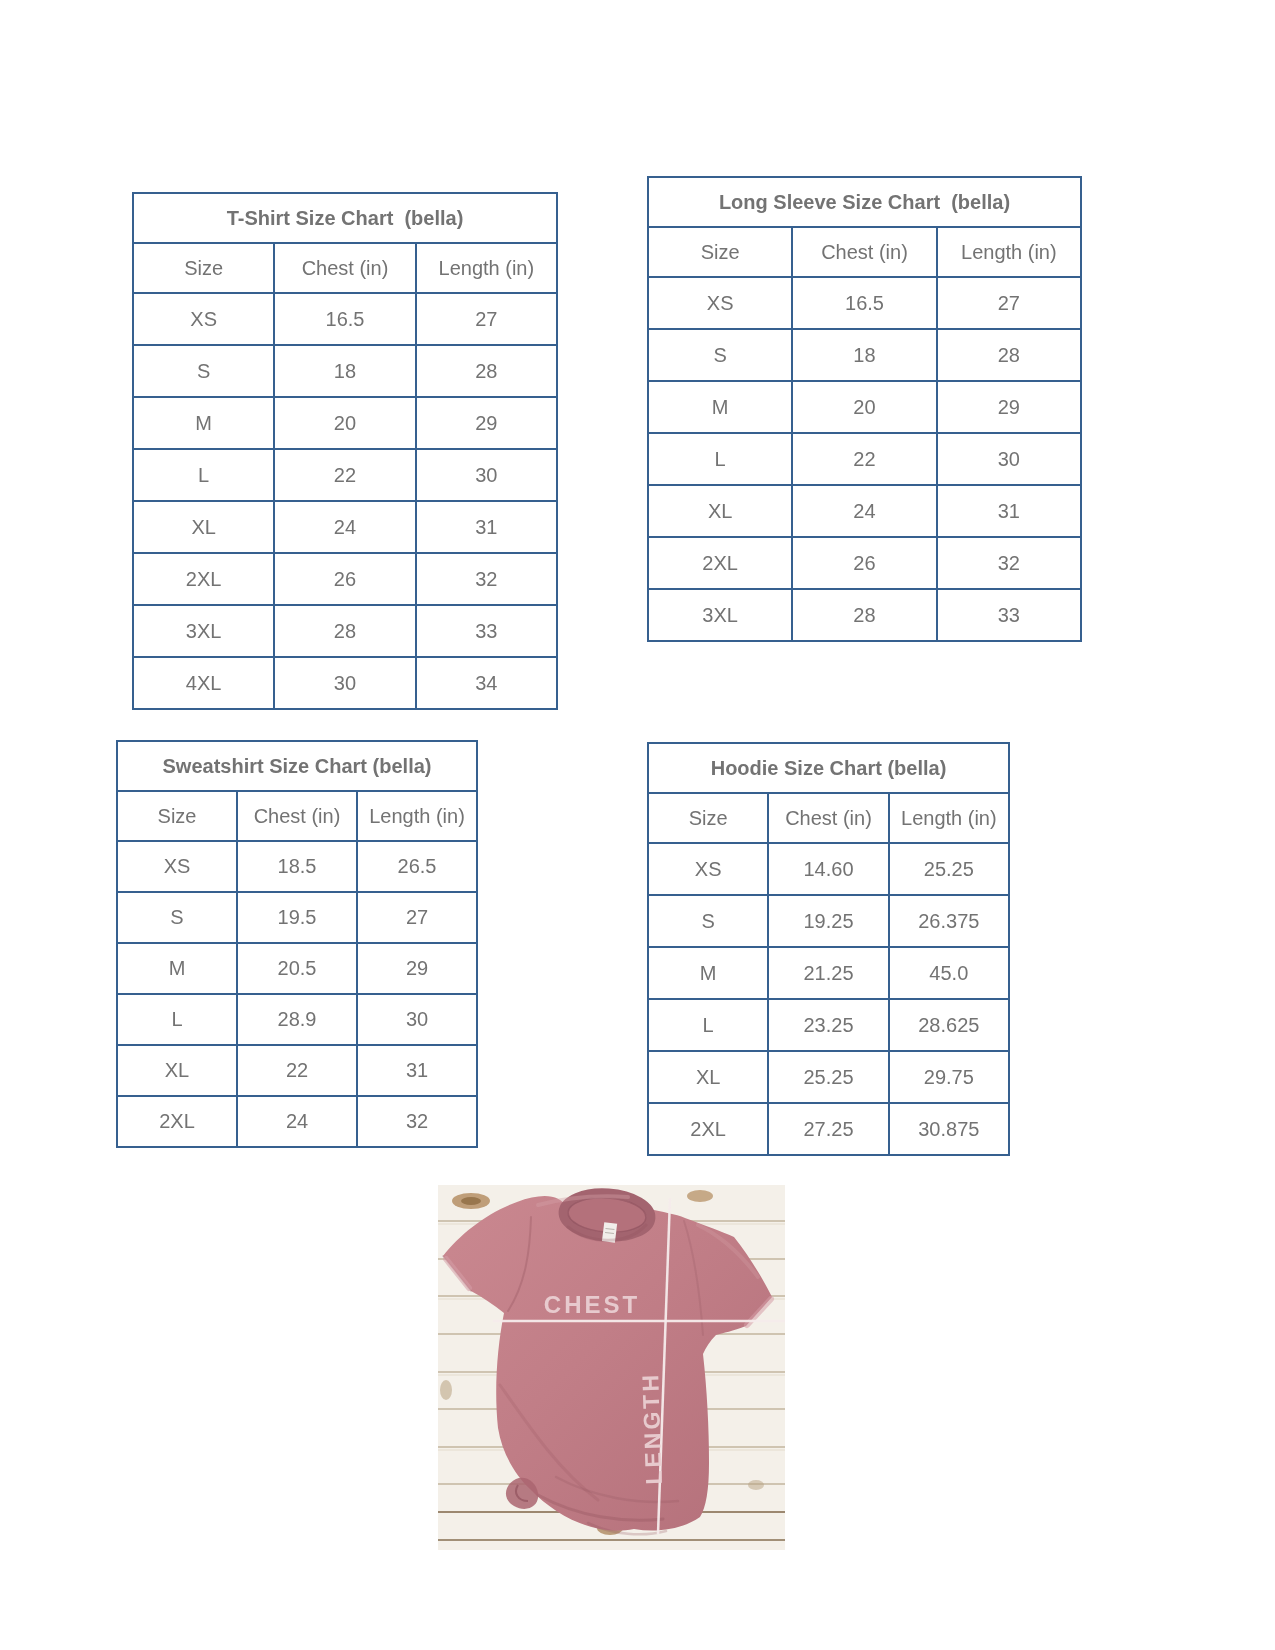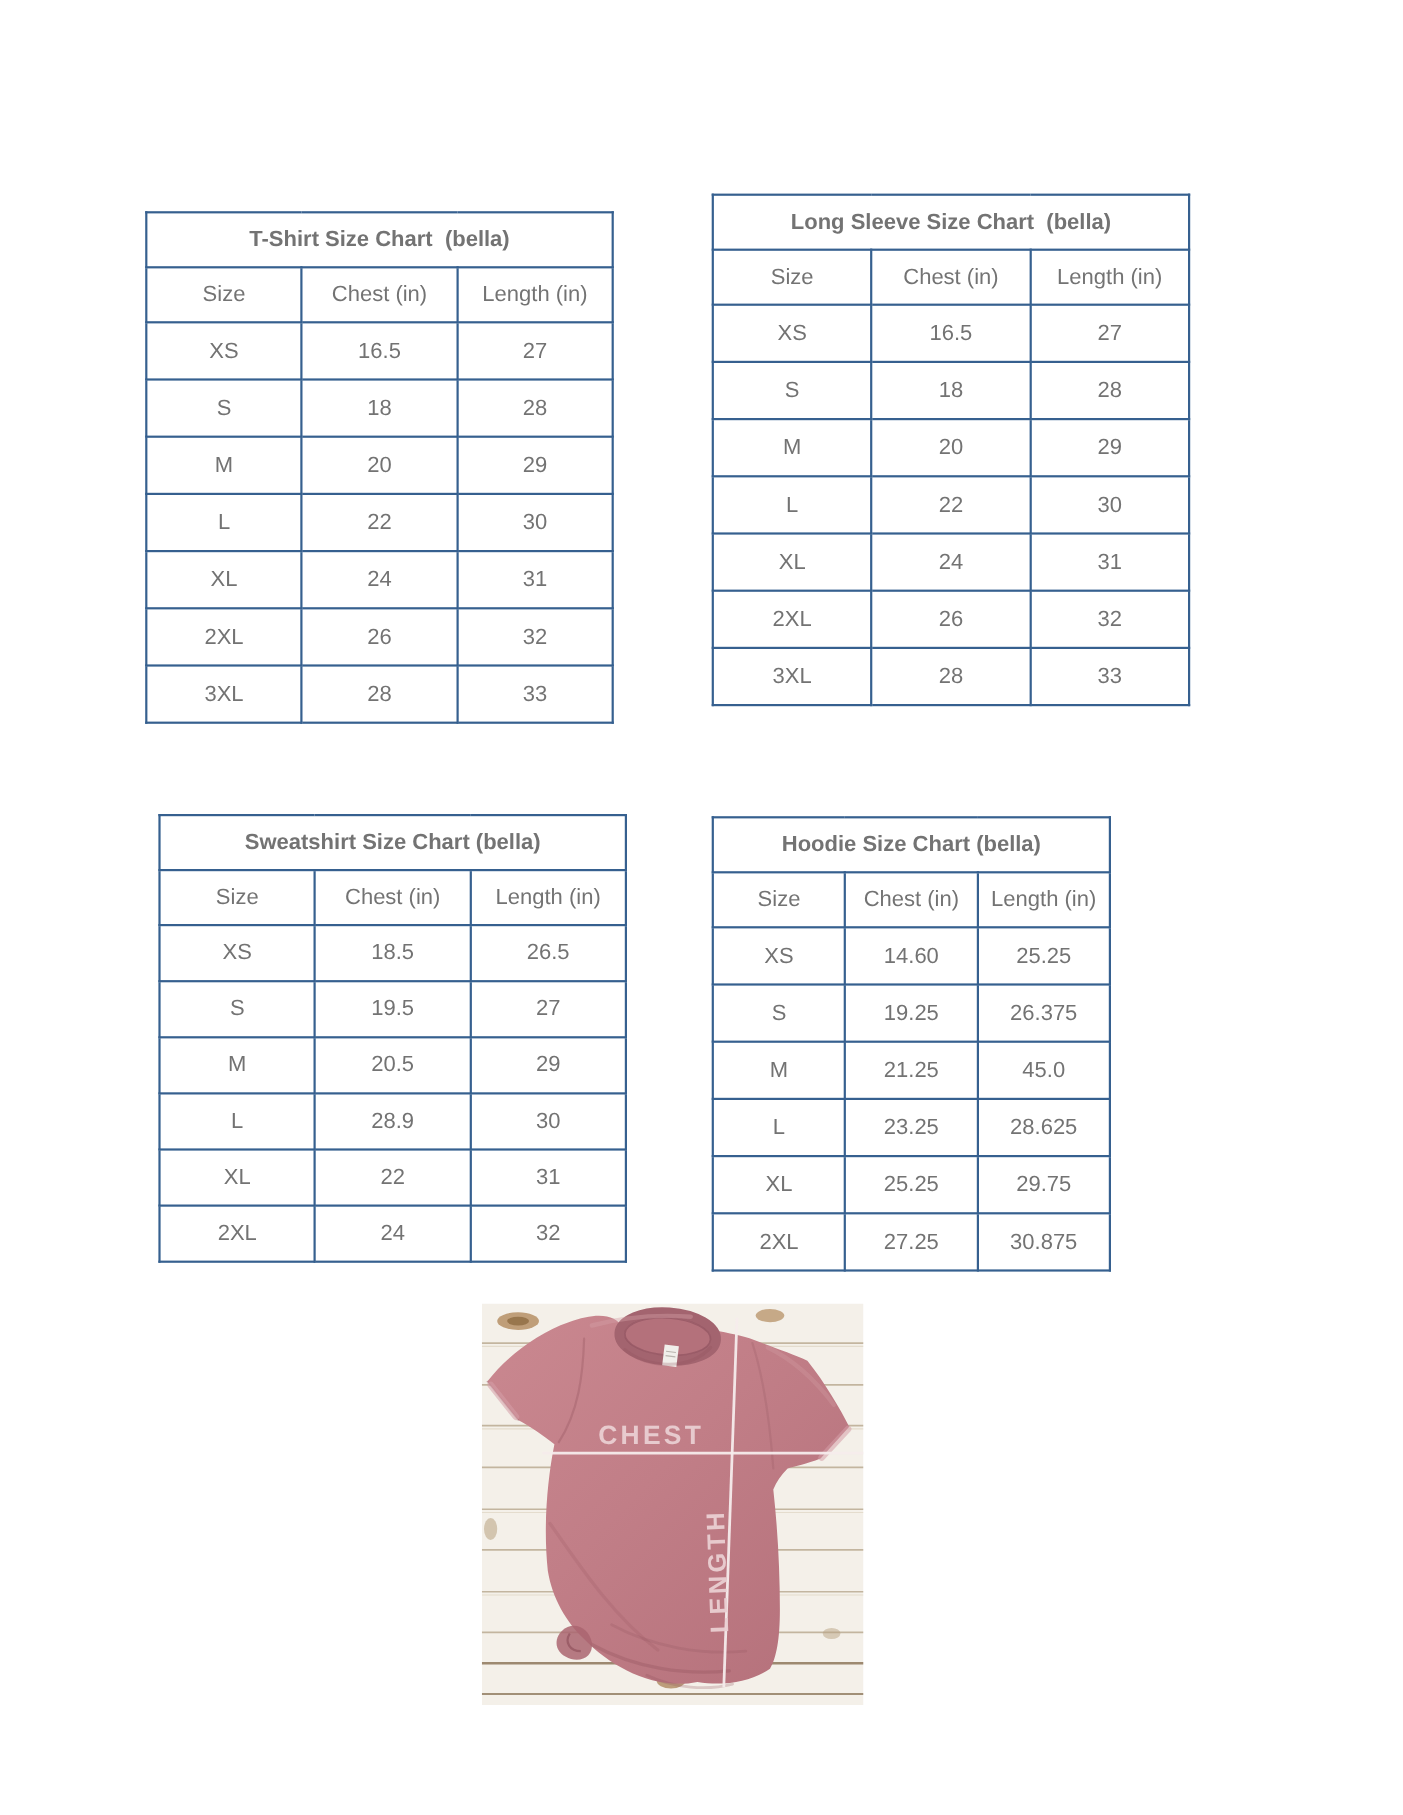--- a/index.html
+++ b/index.html
@@ -14,21 +14,21 @@
   }
   .size-table th,.size-table td{
     border:2px solid #36608f;text-align:center;vertical-align:middle;
     font-weight:normal;font-size:20px;padding:0 2px;
   }
   .size-table .title-cell{font-weight:bold;font-size:20px;white-space:pre;}
   .size-table tr.title-row{height:50px;}
   .size-table tr.head-row{height:50px;padding-left:16px;}
   #table-tshirt{left:132px;top:192px;width:426px;}
   #table-longsleeve{left:647px;top:176px;width:435px;}
-  #table-sweatshirt{left:144px;top:740px;width:426px;}
+  #table-sweatshirt{left:116px;top:740px;width:362px;}
   #table-hoodie{left:647px;top:742px;width:363px;}
   #table-tshirt tbody tr{height:52px;}
   #table-longsleeve tbody tr{height:52px;}
   #table-sweatshirt tbody tr{height:51px;}
   #table-hoodie tbody tr{height:52px;}
   .photo{
     position:absolute;left:438px;top:1185px;width:347px;height:411px;
   }
   .photo svg{display:block;}
   .meas-label{
@@ -78,20 +78,25 @@
       </tr>
       <tr>
         <td>2XL</td>
         <td>26</td>
         <td>32</td>
       </tr>
       <tr>
         <td>3XL</td>
         <td>28</td>
         <td>33</td>
+      </tr>
+      <tr>
+        <td>4XL</td>
+        <td>30</td>
+        <td>34</td>
       </tr>
     </tbody>
 </table>
 
 <table class="size-table" id="table-longsleeve">
   <thead>
     <tr class="title-row">
       <th class="title-cell" colspan="3">Long Sleeve Size Chart  (bella)</th>
     </tr>
     <tr class="head-row">

